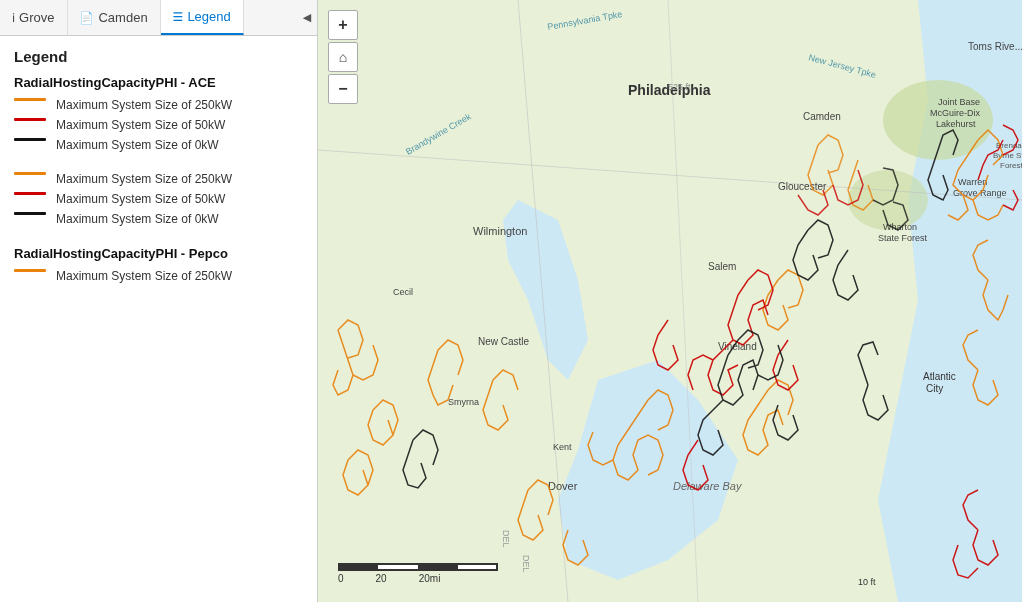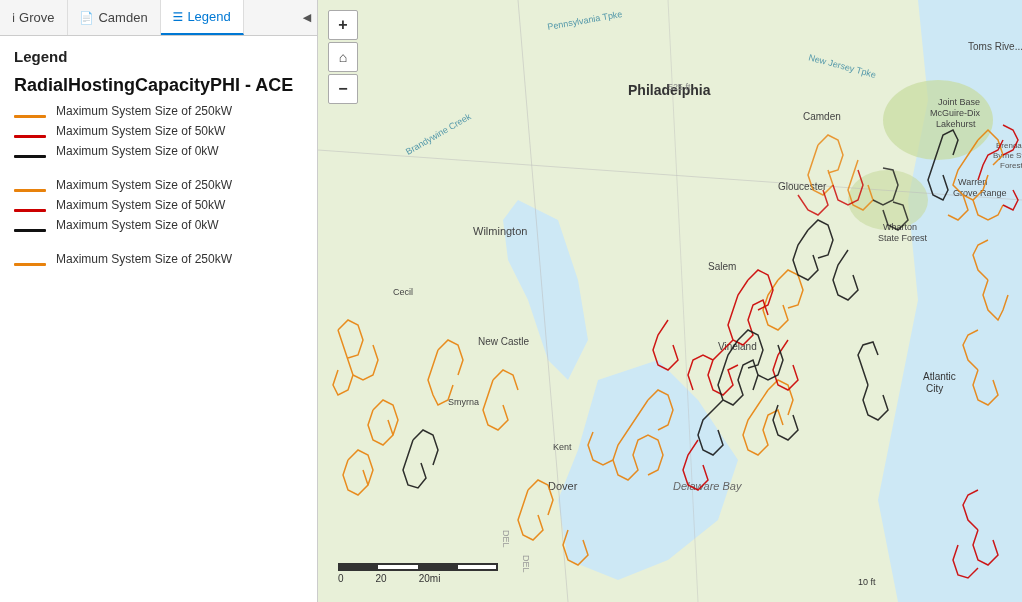--- a/index.html
+++ b/index.html
@@ -66,29 +66,29 @@
       font-weight: 600;
       margin-bottom: 10px;
       color: #222;
     }
 
     .legend-section {
       margin-bottom: 20px;
     }
 
     .legend-section-title {
-      font-size: 18px;
+      font-size: 13px;
       font-weight: 700;
       color: #111;
       margin-bottom: 8px;
     }
 
     .legend-item {
       display: flex;
-      align-items: flex-end;
+      align-items: flex-start;
       gap: 10px;
       margin-bottom: 6px;
     }
 
     .legend-line {
       width: 32px;
       height: 3px;
       border-radius: 1px;
       flex-shrink: 0;
     }
@@ -214,20 +214,21 @@
         <div class="legend-line" style="background:#CC0000;"></div>
         <span class="legend-label">Maximum System Size of 50kW</span>
       </div>
       <div class="legend-item">
         <div class="legend-line" style="background:#111111;"></div>
         <span class="legend-label">Maximum System Size of 0kW</span>
       </div>
     </div>
 
     <div class="legend-section">
+      <div class="legend-section-title">RadialHostingCapacityPHI - Pepco</div>
       <div class="legend-item">
         <div class="legend-line" style="background:#E8820C;"></div>
         <span class="legend-label">Maximum System Size of 250kW</span>
       </div>
     </div>
   </div>
 </div>
 
 <div id="map-area">
   <svg id="map-svg" viewBox="0 0 704 602" xmlns="http://www.w3.org/2000/svg">

